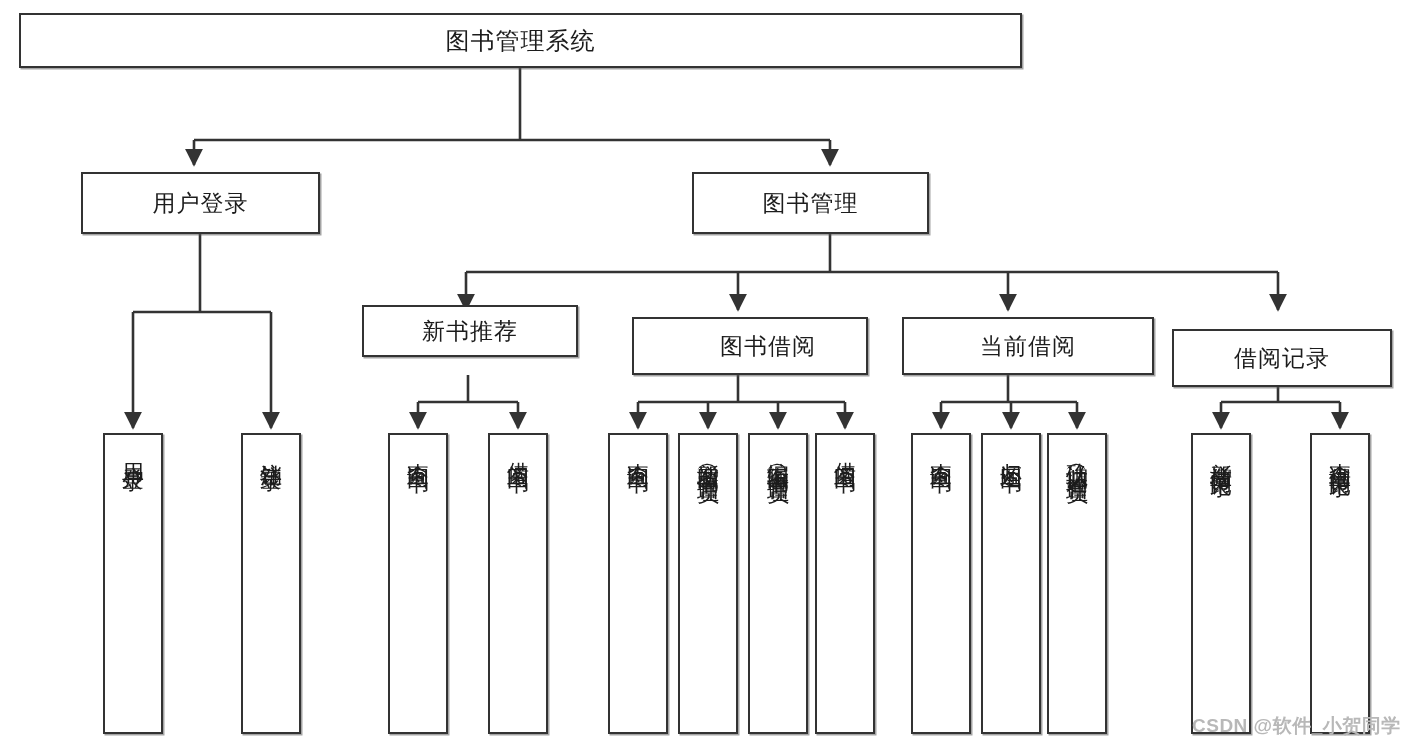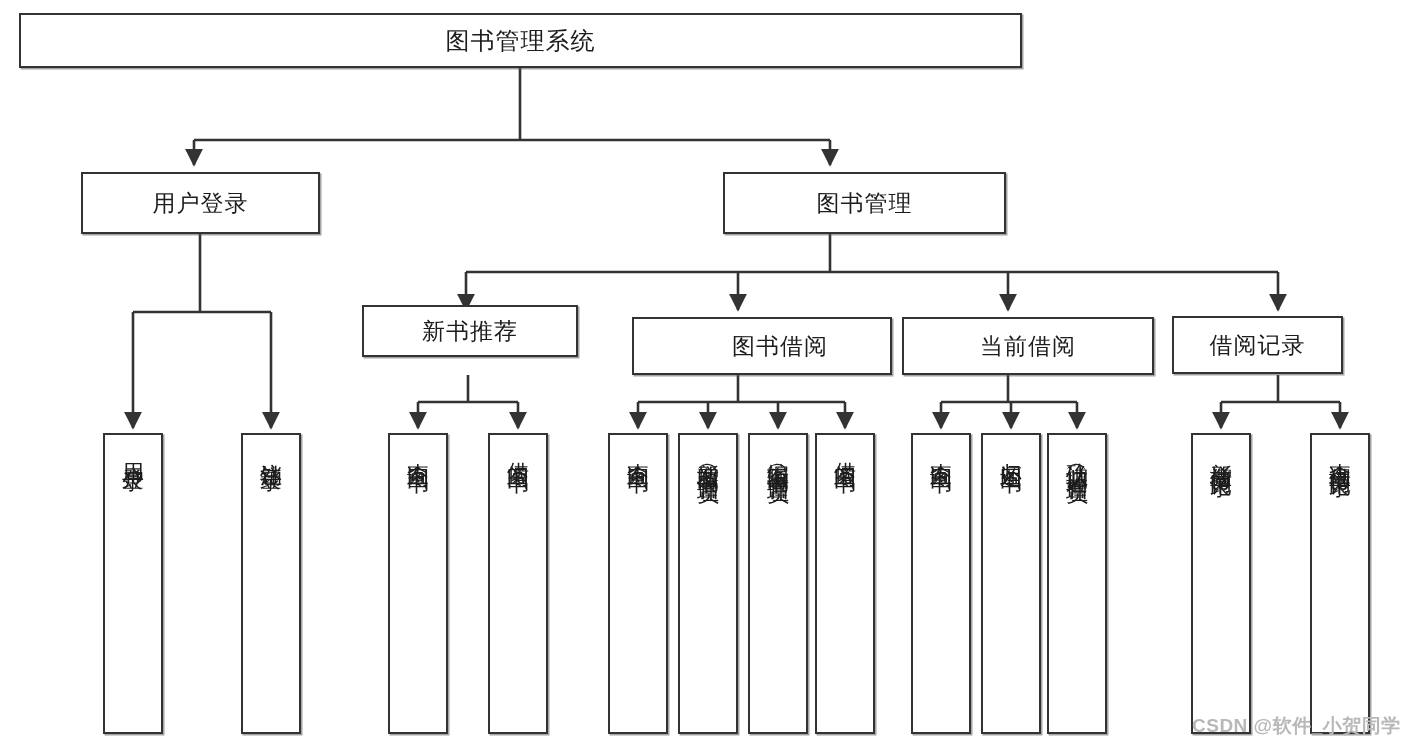--- a/index.html
+++ b/index.html
@@ -120,34 +120,34 @@
     </g>
   </svg>
 
   <div class="node root" style="left:19px; top:13px; width:1003px; height:55px;">
     <span class="node-label">图书管理系统</span>
   </div>
 
   <div class="node" style="left:81px; top:172px; width:239px; height:62px;">
     <span class="node-label">用户登录</span>
   </div>
-  <div class="node" style="left:723px; top:172px; width:283px; height:62px;">
+  <div class="node" style="left:692px; top:172px; width:237px; height:62px;">
     <span class="node-label">图书管理</span>
   </div>
 
   <div class="node" style="left:362px; top:305px; width:216px; height:52px;">
     <span class="node-label">新书推荐</span>
   </div>
-  <div class="node" style="left:632px; top:317px; width:260px; height:58px;padding-left:36px;">
+  <div class="node" style="left:632px; top:317px; width:236px; height:58px;padding-left:36px;">
     <span class="node-label">图书借阅</span>
   </div>
   <div class="node" style="left:902px; top:317px; width:252px; height:58px;">
     <span class="node-label">当前借阅</span>
   </div>
-  <div class="node" style="left:1172px; top:316px; width:171px; height:58px;">
+  <div class="node" style="left:1172px; top:329px; width:220px; height:58px;">
     <span class="node-label">借阅记录</span>
   </div>
 
   <div class="node leaf" style="left:103px; top:433px; width:60px; height:301px;">
     <span class="node-label">用户登录</span>
   </div>
   <div class="node leaf" style="left:241px; top:433px; width:60px; height:301px;">
     <span class="node-label">注销登录</span>
   </div>
 

